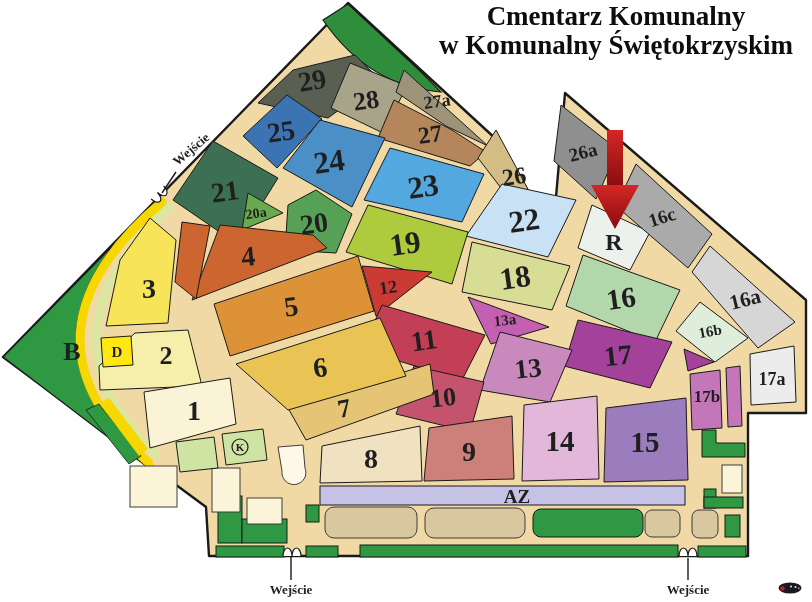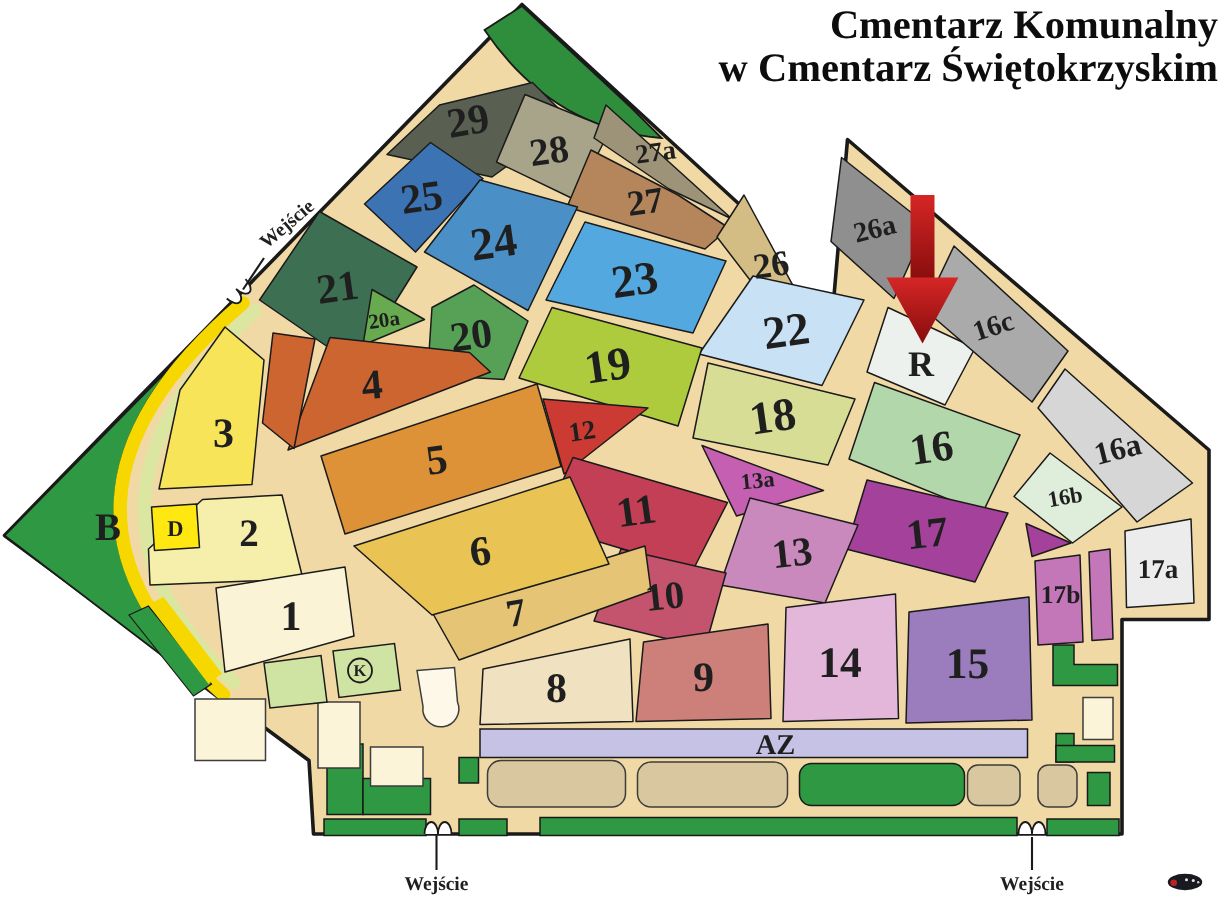--- a/index.html
+++ b/index.html
@@ -1,31 +1,31 @@
 <!DOCTYPE html>
 <html><head>
 <meta charset="utf-8">
 <style>
   html,body{margin:0;padding:0;background:#fff;}
   .stage{position:relative;width:812px;height:602px;background:#fff;overflow:hidden;
          font-family:"Liberation Serif","DejaVu Serif",serif;}
-  .title{position:absolute;left:420px;top:2px;width:392px;text-align:right;
+  .title{position:absolute;left:420px;top:2px;width:392px;text-align:center;
          color:#0d0d0d;font-weight:bold;line-height:1.06;}
   .title .l1{font-size:27px;display:block;}
   .title .l2{font-size:27px;display:block;}
   svg{position:absolute;left:0;top:0;}
   svg text{font-family:"Liberation Serif","DejaVu Serif",serif;font-weight:bold;}
 </style>
 </head>
 <body>
 
 <div class="stage">
   <div class="title">
     <span class="l1">Cmentarz Komunalny</span>
-    <span class="l2">w Cmentarz Świętokrzyskim</span>
+    <span class="l2">w Komunalny Świętokrzyskim</span>
   </div>
   <div id="map-wrap">
       <svg width="812" height="602" viewBox="0 0 812 602">
         <defs>
           <linearGradient id="arrowGrad" x1="0" y1="0" x2="0" y2="1">
             <stop offset="0%" stop-color="#d62626"></stop>
             <stop offset="100%" stop-color="#870c0c"></stop>
           </linearGradient>
         </defs>
         <polygon points="348,3 497,140 553,232 565,93 806,300 806,413 748,413 748,556 209,556 206,507 3,357" fill="#f1d9a5" stroke="#1a1a1a" stroke-width="2.4" stroke-linejoin="round"></polygon>

